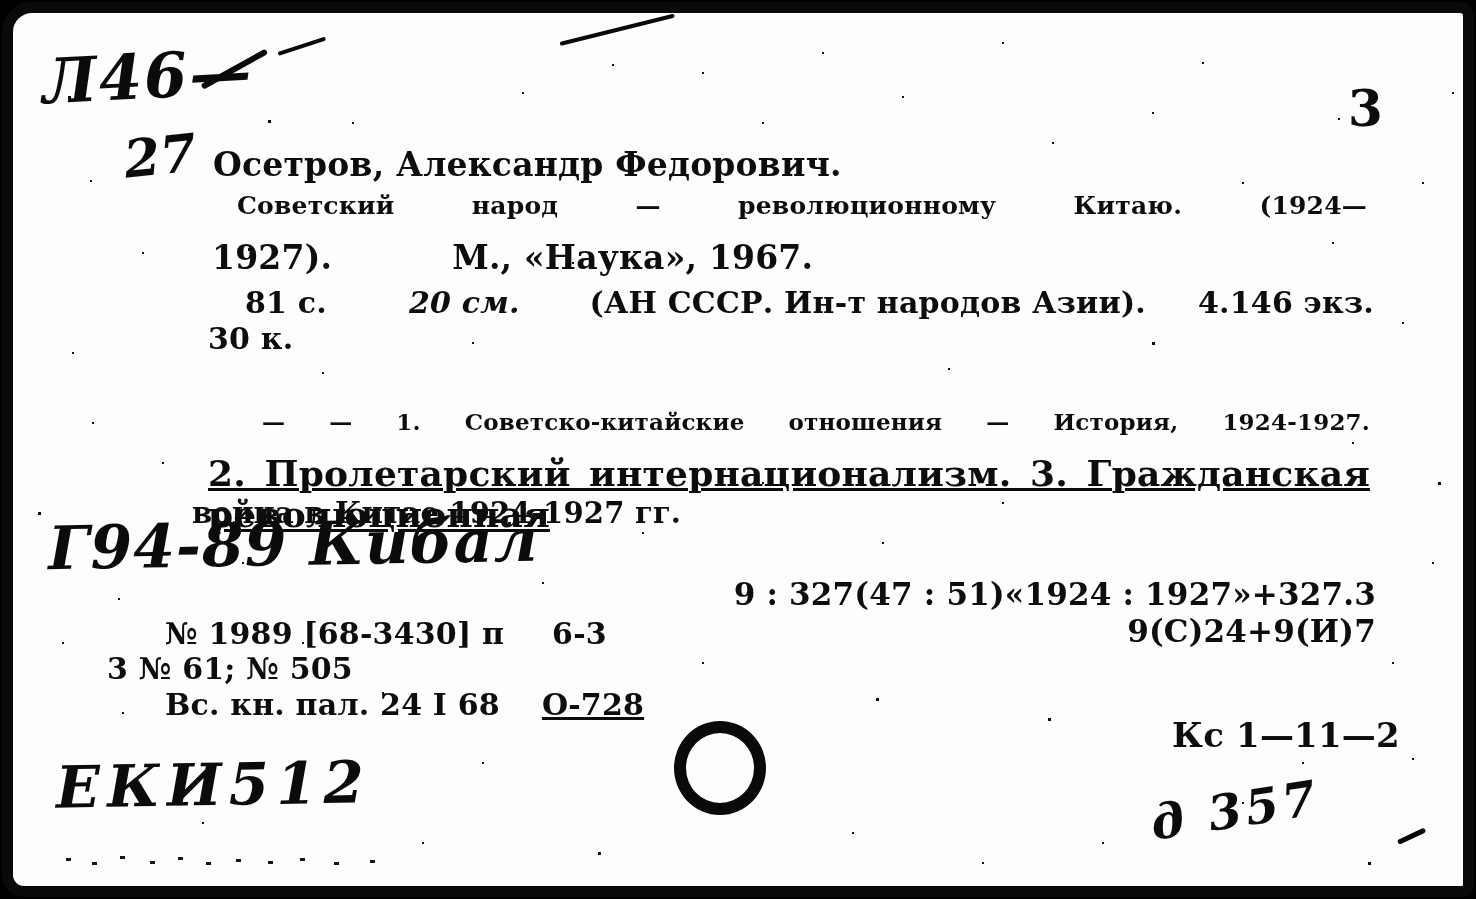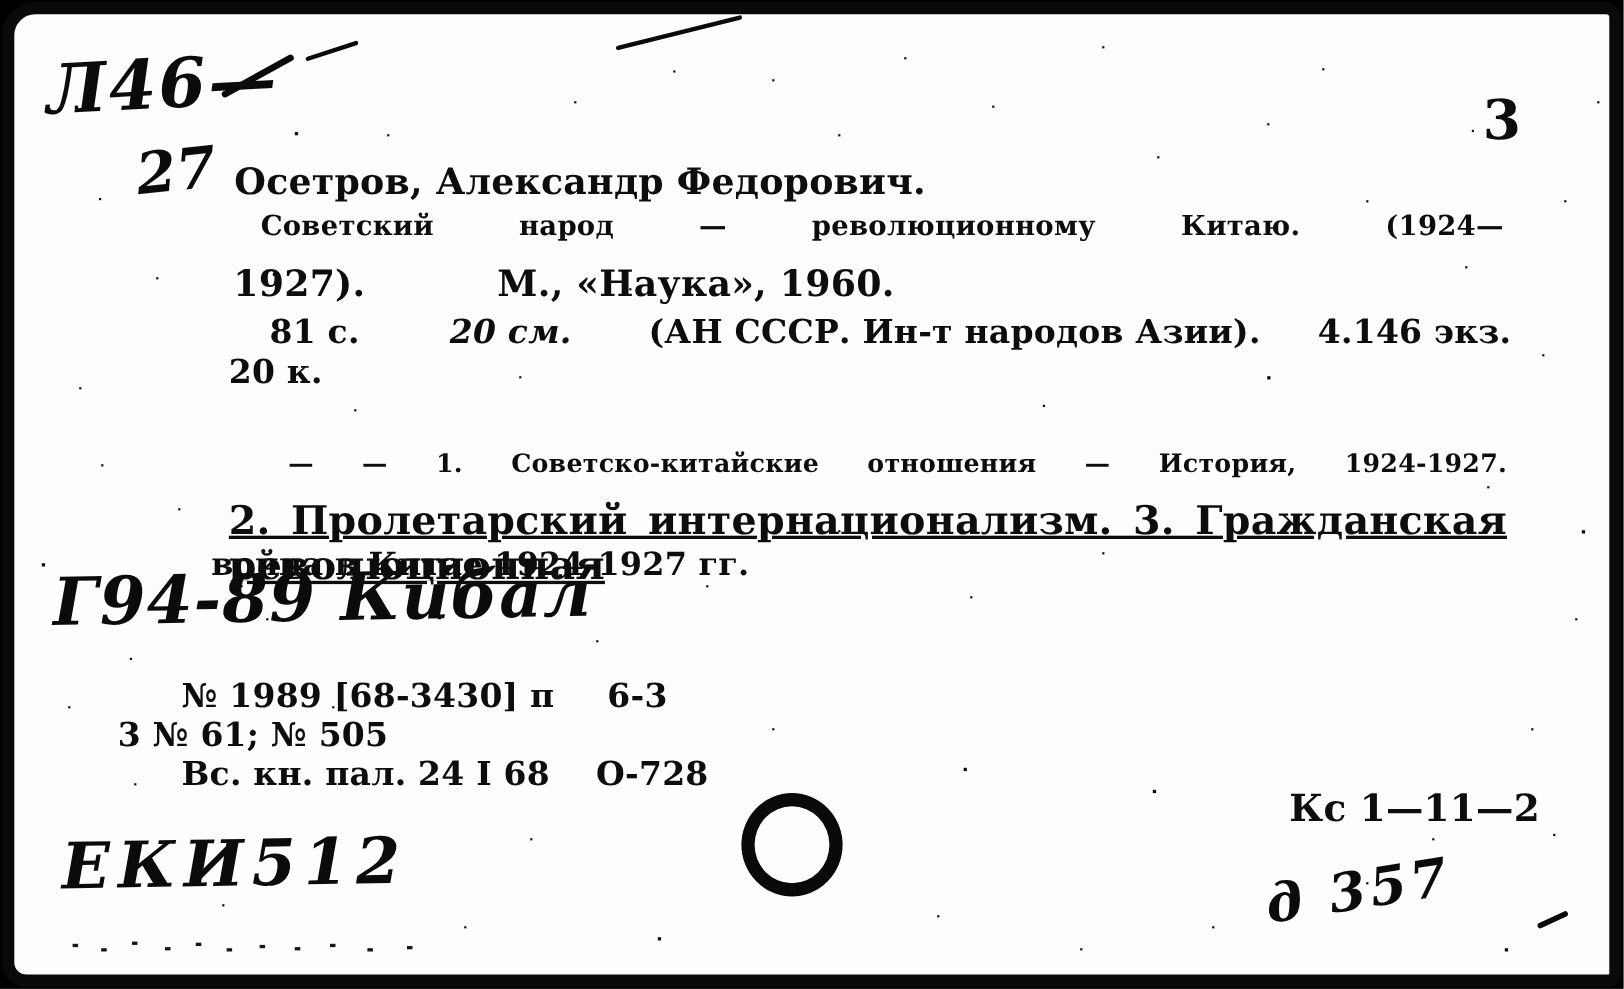--- a/index.html
+++ b/index.html
@@ -38,21 +38,21 @@
   .collation .seg4{margin-left:52px;}
   .price{left:208px;top:322px;font-size:30px;}
   .trac1{left:262px;top:409px;width:1108px;font-size:23px;}
   .trac2{left:208px;top:453px;width:1162px;font-size:36px;text-decoration:underline;}
   .trac3{left:192px;top:497px;font-size:29px;}
   .udc{right:100px;top:576px;font-size:31px;text-align:right;line-height:1.2;}
   .reg1{left:165px;top:617px;font-size:30px;}
   .reg1 .seg2{margin-left:48px;}
   .reg2{left:107px;top:652px;font-size:30px;text-align:right;}
   .reg3{left:165px;top:688px;font-size:30px;}
-  .reg3 .seg2{margin-left:42px;}
+  .reg3 .seg2{margin-left:42px;text-decoration:underline;}
   .kc{left:1172px;top:716px;font-size:34px;}
   .pageno{left:1348px;top:80px;font-size:50px;}
   .hw-shelf{left:42px;top:46px;font-size:62px;transform:rotate(-3deg);letter-spacing:2px;}
   .hw-item{left:124px;top:130px;font-size:52px;transform:rotate(-6deg);}
   .hw-acc{left:48px;top:514px;font-size:60px;transform:rotate(-1deg);letter-spacing:1px;}
   .hw-bl{left:56px;top:756px;font-size:58px;transform:rotate(-1deg);letter-spacing:7px;}
   .hw-br{left:1150px;top:786px;font-size:48px;transform:rotate(-9deg);letter-spacing:4px;}
   
   .hole{
     position:absolute;left:674px;top:721px;width:92px;height:94px;
@@ -113,32 +113,34 @@
 <div class="hand hw-item">27</div>
 <div class="hand hw-acc">Г94-89 Кибал</div>
 <div class="hand hw-bl">ЕКИ512</div>
 <div class="hand hw-br">д 357</div>
 
 <div class="print pageno">3</div>
 
 <div class="print author">Осетров, Александр Федорович.</div>
 <div class="print title1 just">Советский народ — революционному Китаю. (1924—</div>
 <div class="print title2">
-  <span class="seg1">1927).</span><span class="seg2">М., «Наука», 1960.</span>
+  <span class="seg1">1927).</span><span class="seg2">М., «Наука», 1967.</span>
 </div>
 <div class="print collation">
   <span class="seg1">81 с.</span><span class="seg2">20 см.</span><span class="seg3">(АН СССР. Ин-т народов Азии).</span><span class="seg4">4.146 экз.</span>
 </div>
-<div class="print price">20 к.</div>
+<div class="print price">30 к.</div>
 
 <div class="print trac1 just">— — 1. Советско-китайские отношения — История, 1924-1927.</div>
 <div class="print trac2 just">2. Пролетарский интернационализм. 3. Гражданская революционная</div>
 <div class="print trac3">война в Китае 1924-1927 гг.</div>
 
 <div class="print udc">
+  <div>9 : 327(47 : 51)«1924 : 1927»+327.3</div>
+  <div>9(С)24+9(И)7</div>
 </div>
 
 <div class="print reg1">
   <span class="seg1">№ 1989 [68-3430] п</span><span class="seg2">6-3</span>
 </div>
 <div class="print reg2">3 № 61; № 505</div>
 <div class="print reg3">
   <span class="seg1">Вс. кн. пал. 24 I 68</span><span class="seg2">О-728</span>
 </div>
 

